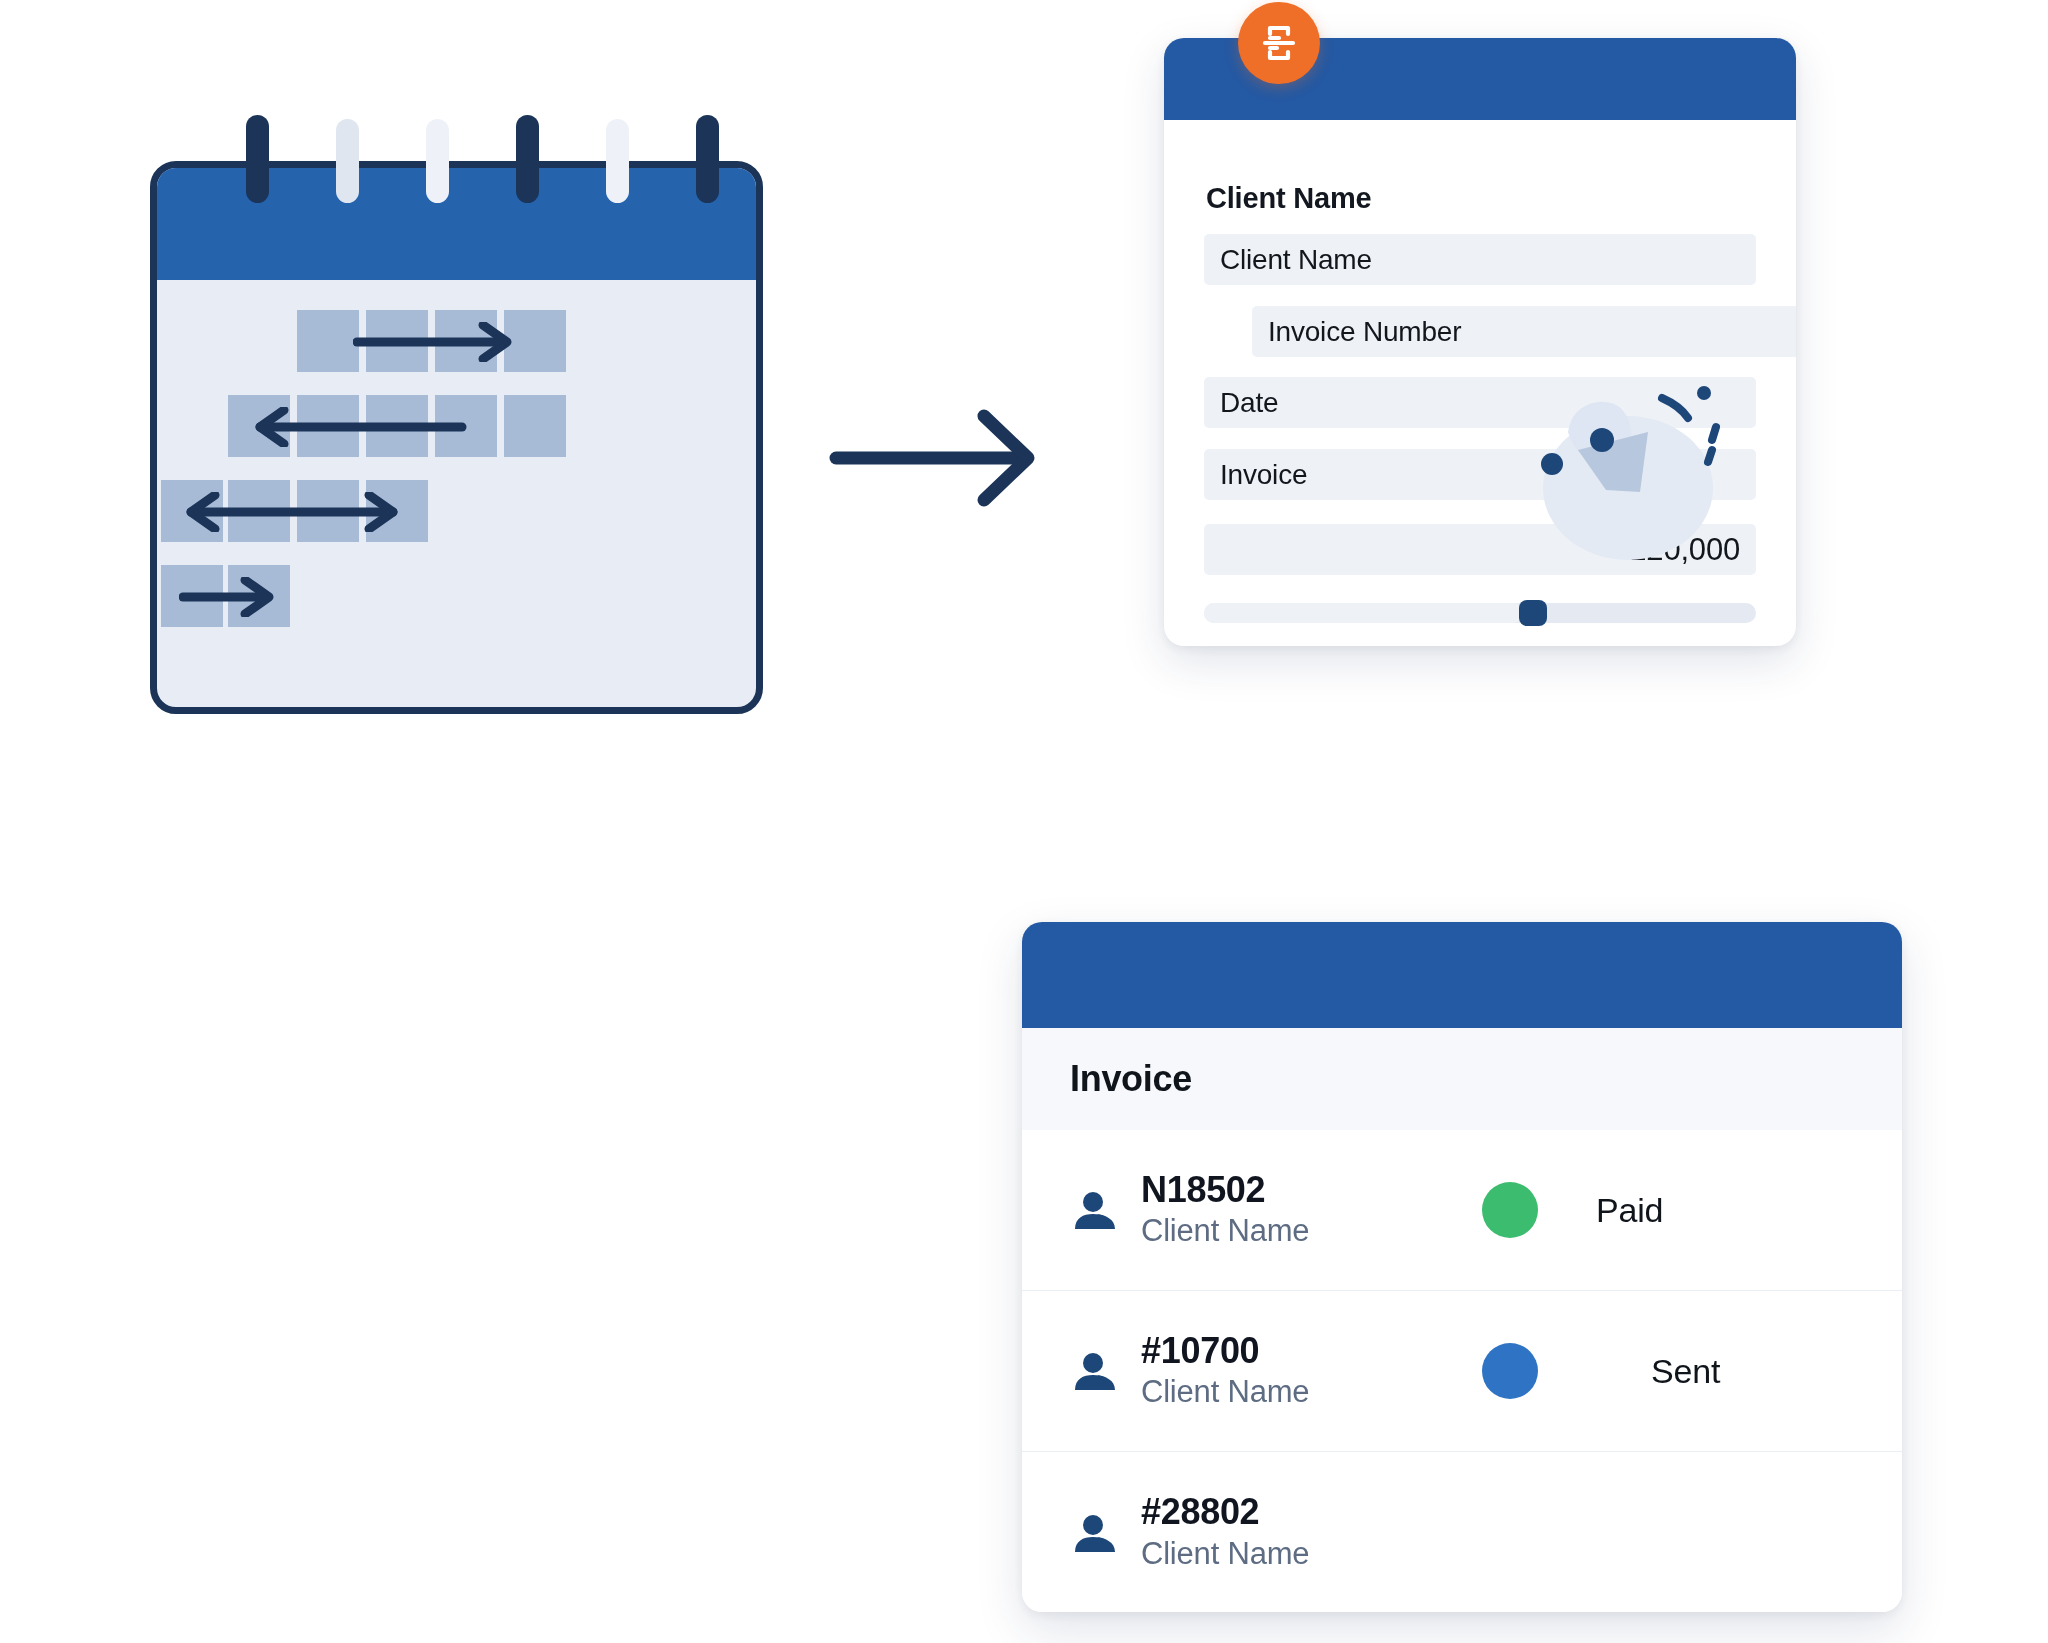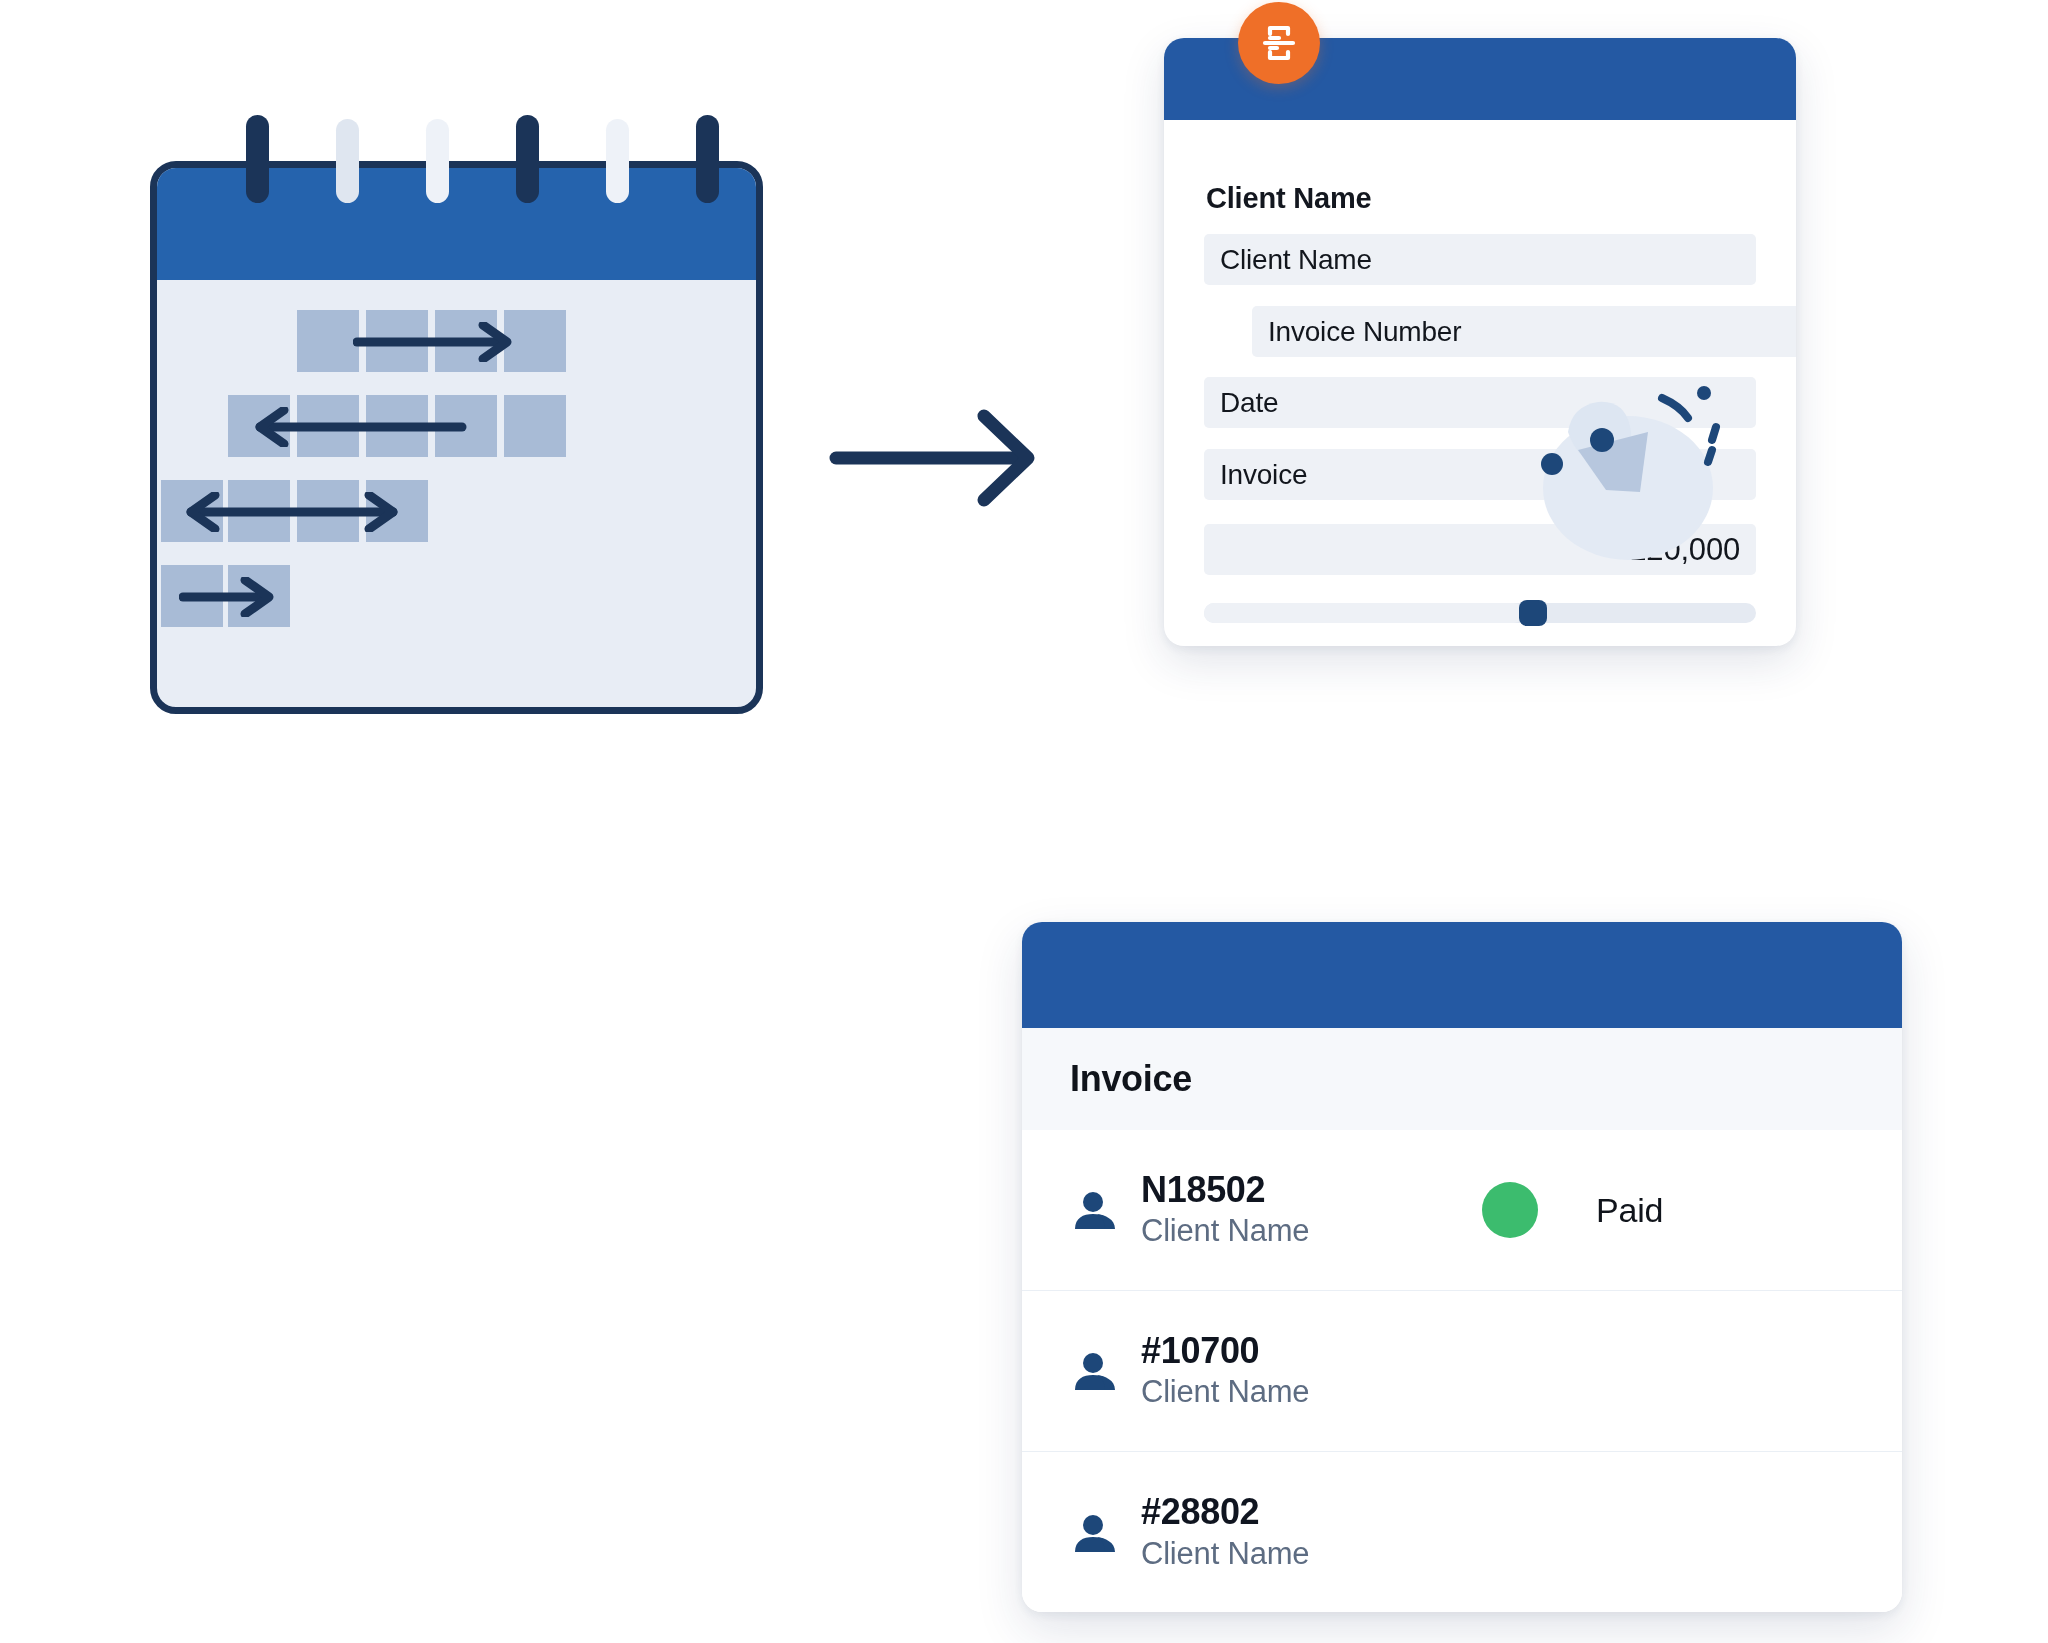--- a/index.html
+++ b/index.html
@@ -416,20 +416,24 @@
       <svg width="48" height="48" viewBox="0 0 48 48" fill="#1d4779">
         <circle cx="22" cy="16" r="10"></circle>
         <path d="M4 43 C4 32 12 28 22 28 C32 28 40 32 40 43 Z"></path>
         <path d="M26 28 C34 29 44 33 44 43 L34 43 C34 35 30 30 26 28 Z"></path>
       </svg>
     </span>
     <span class="inv-texts">
       <div class="inv-number">#10700</div>
       <div class="inv-client">Client Name</div>
     </span>
+    <span class="inv-status">
+      <span class="status-dot" style="background:#2f73c4; margin-left:30px;"></span>
+      <span class="status-label" style="margin-left:113px;">Sent</span>
+    </span>
   </div>
 
   <div class="inv-row">
     <span class="inv-avatar">
       <svg width="48" height="48" viewBox="0 0 48 48" fill="#1d4779">
         <circle cx="22" cy="16" r="10"></circle>
         <path d="M4 43 C4 32 12 28 22 28 C32 28 40 32 40 43 Z"></path>
         <path d="M26 28 C34 29 44 33 44 43 L34 43 C34 35 30 30 26 28 Z"></path>
       </svg>
     </span>

